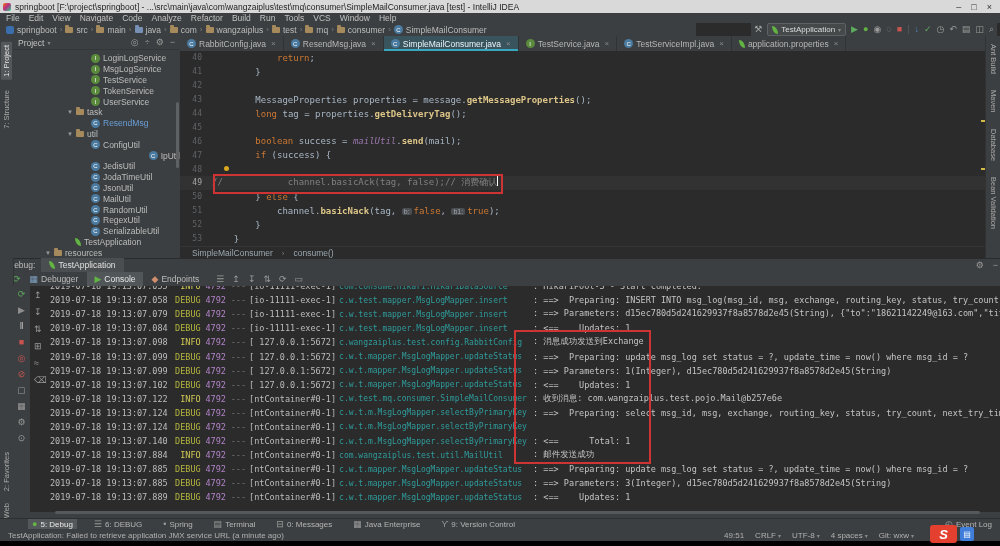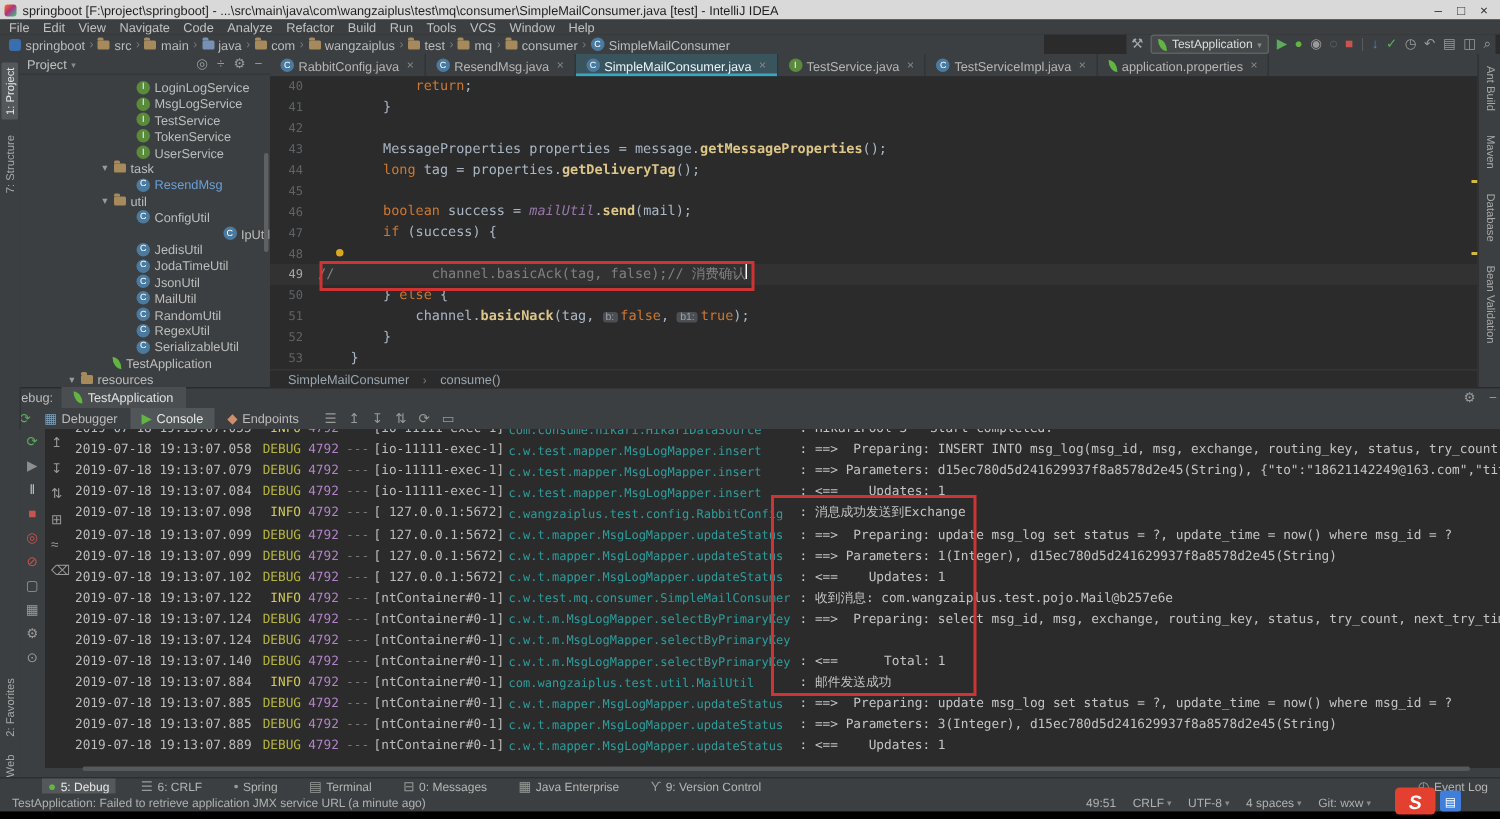--- a/index.html
+++ b/index.html
@@ -476,21 +476,21 @@
   <div class="rbox box-editor"></div>
   <div class="rbox box-console"></div>
 
   <div class="bottombar" id="bottombar">
       <span class="bb-item sel">
         <span class="tbico" style="color: rgb(98, 181, 67);">●</span>
         <span>5: Debug</span>
       </span>
       <span class="bb-item">
         <span class="tbico" style="color: rgb(154, 154, 154);">☰</span>
-        <span>6: CRLF</span>
+        <span>6: DEBUG</span>
       </span>
       <span class="bb-item">
         <span class="tbico" style="color: rgb(154, 154, 154);">•</span>
         <span>Spring</span>
       </span>
       <span class="bb-item">
         <span class="tbico" style="color: rgb(154, 154, 154);">▤</span>
         <span>Terminal</span>
       </span>
       <span class="bb-item">

